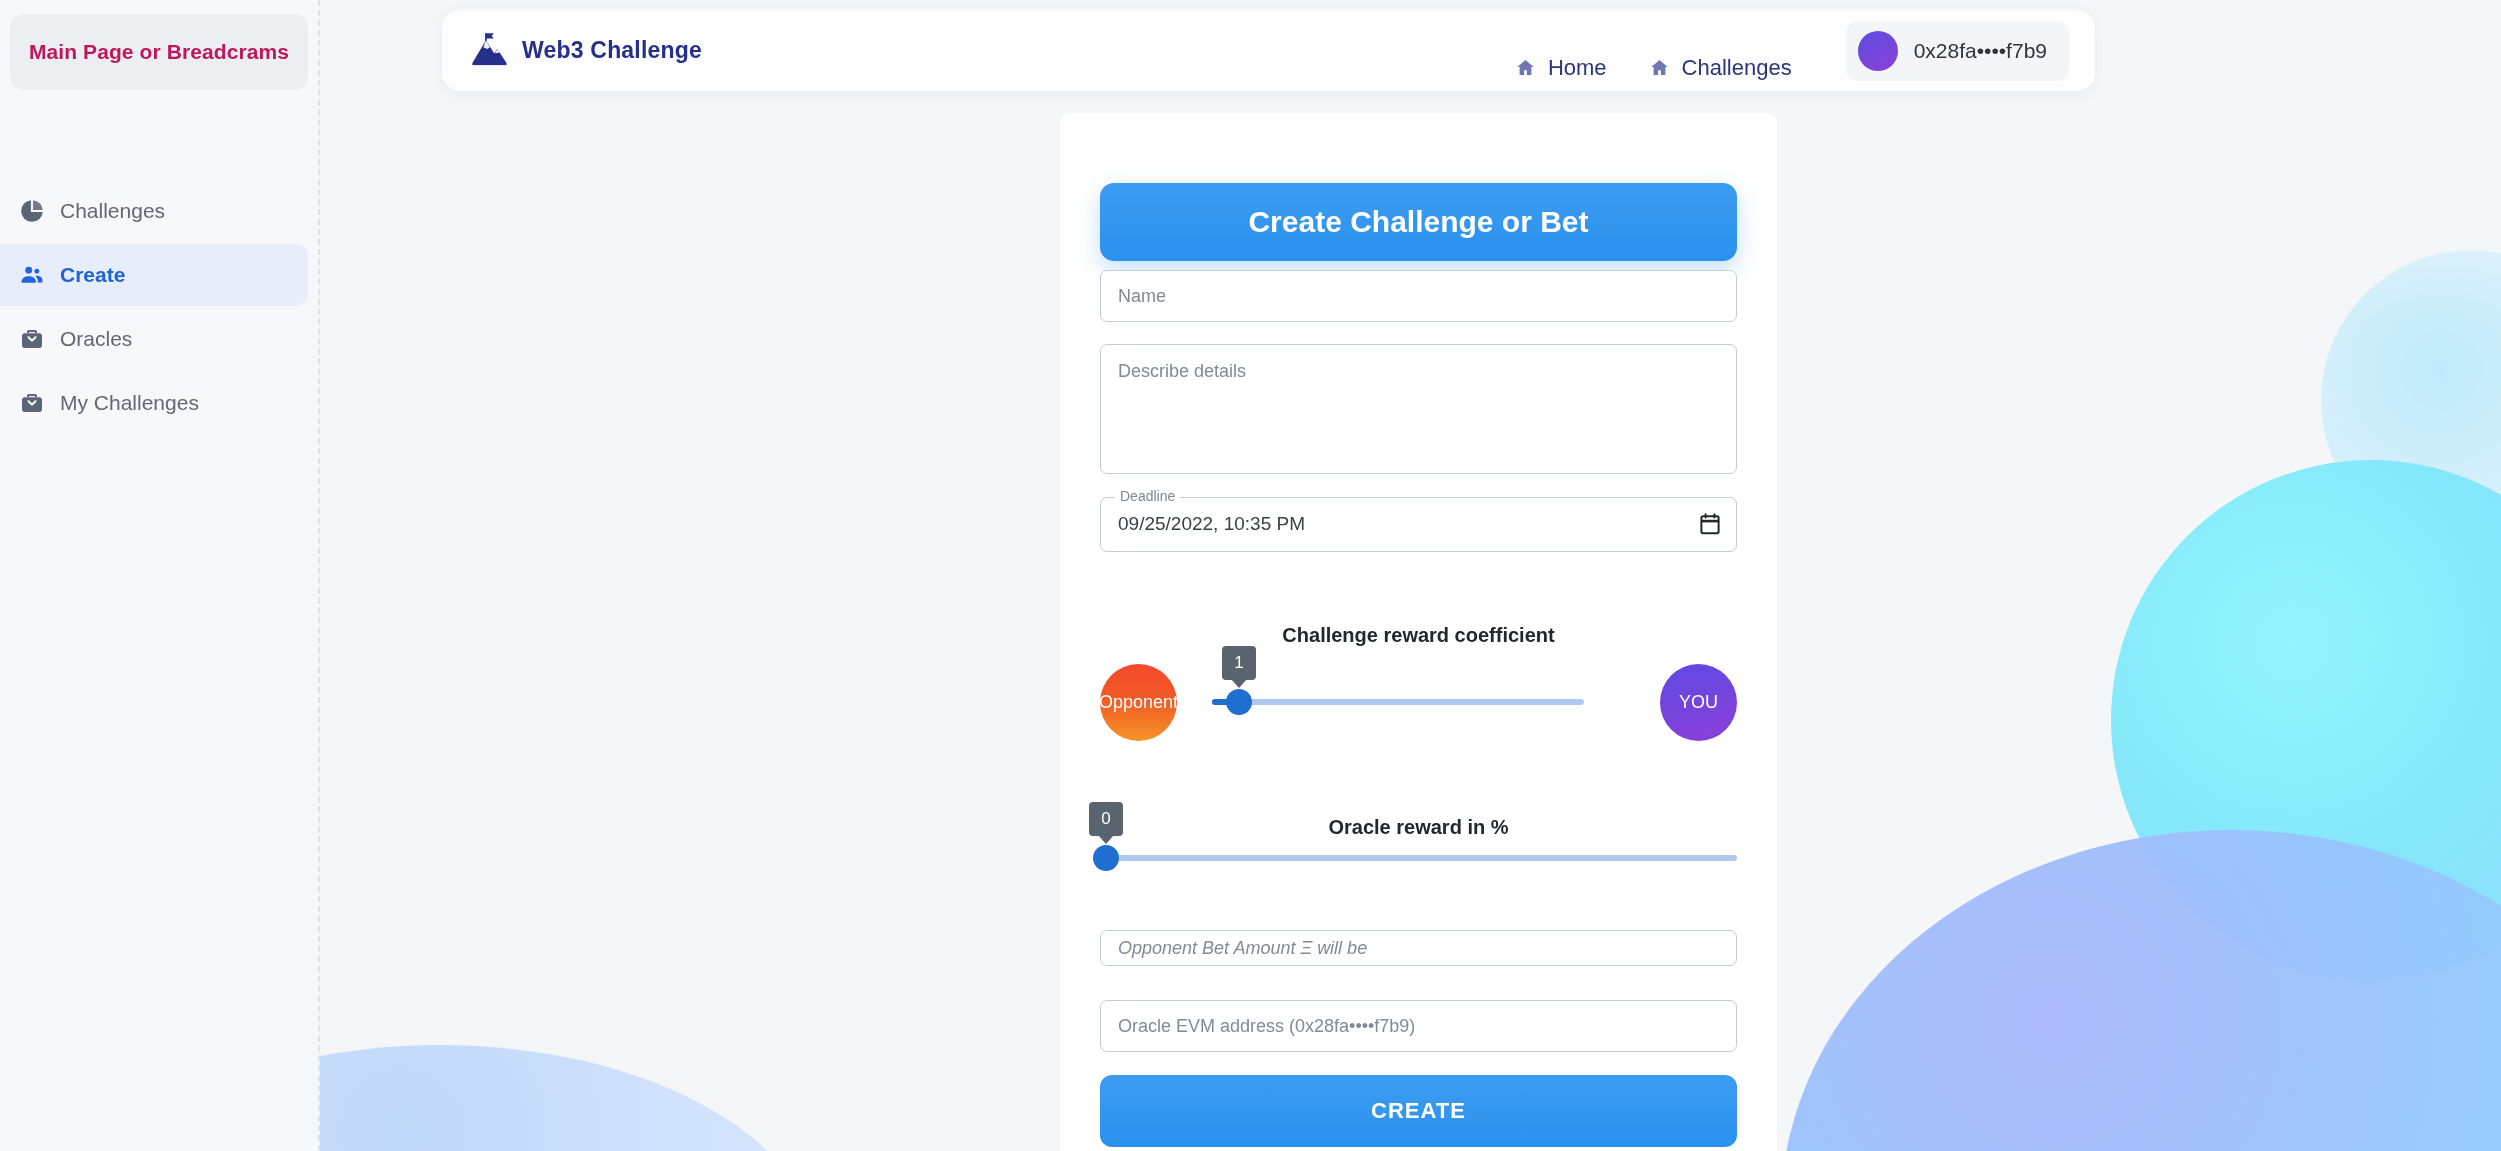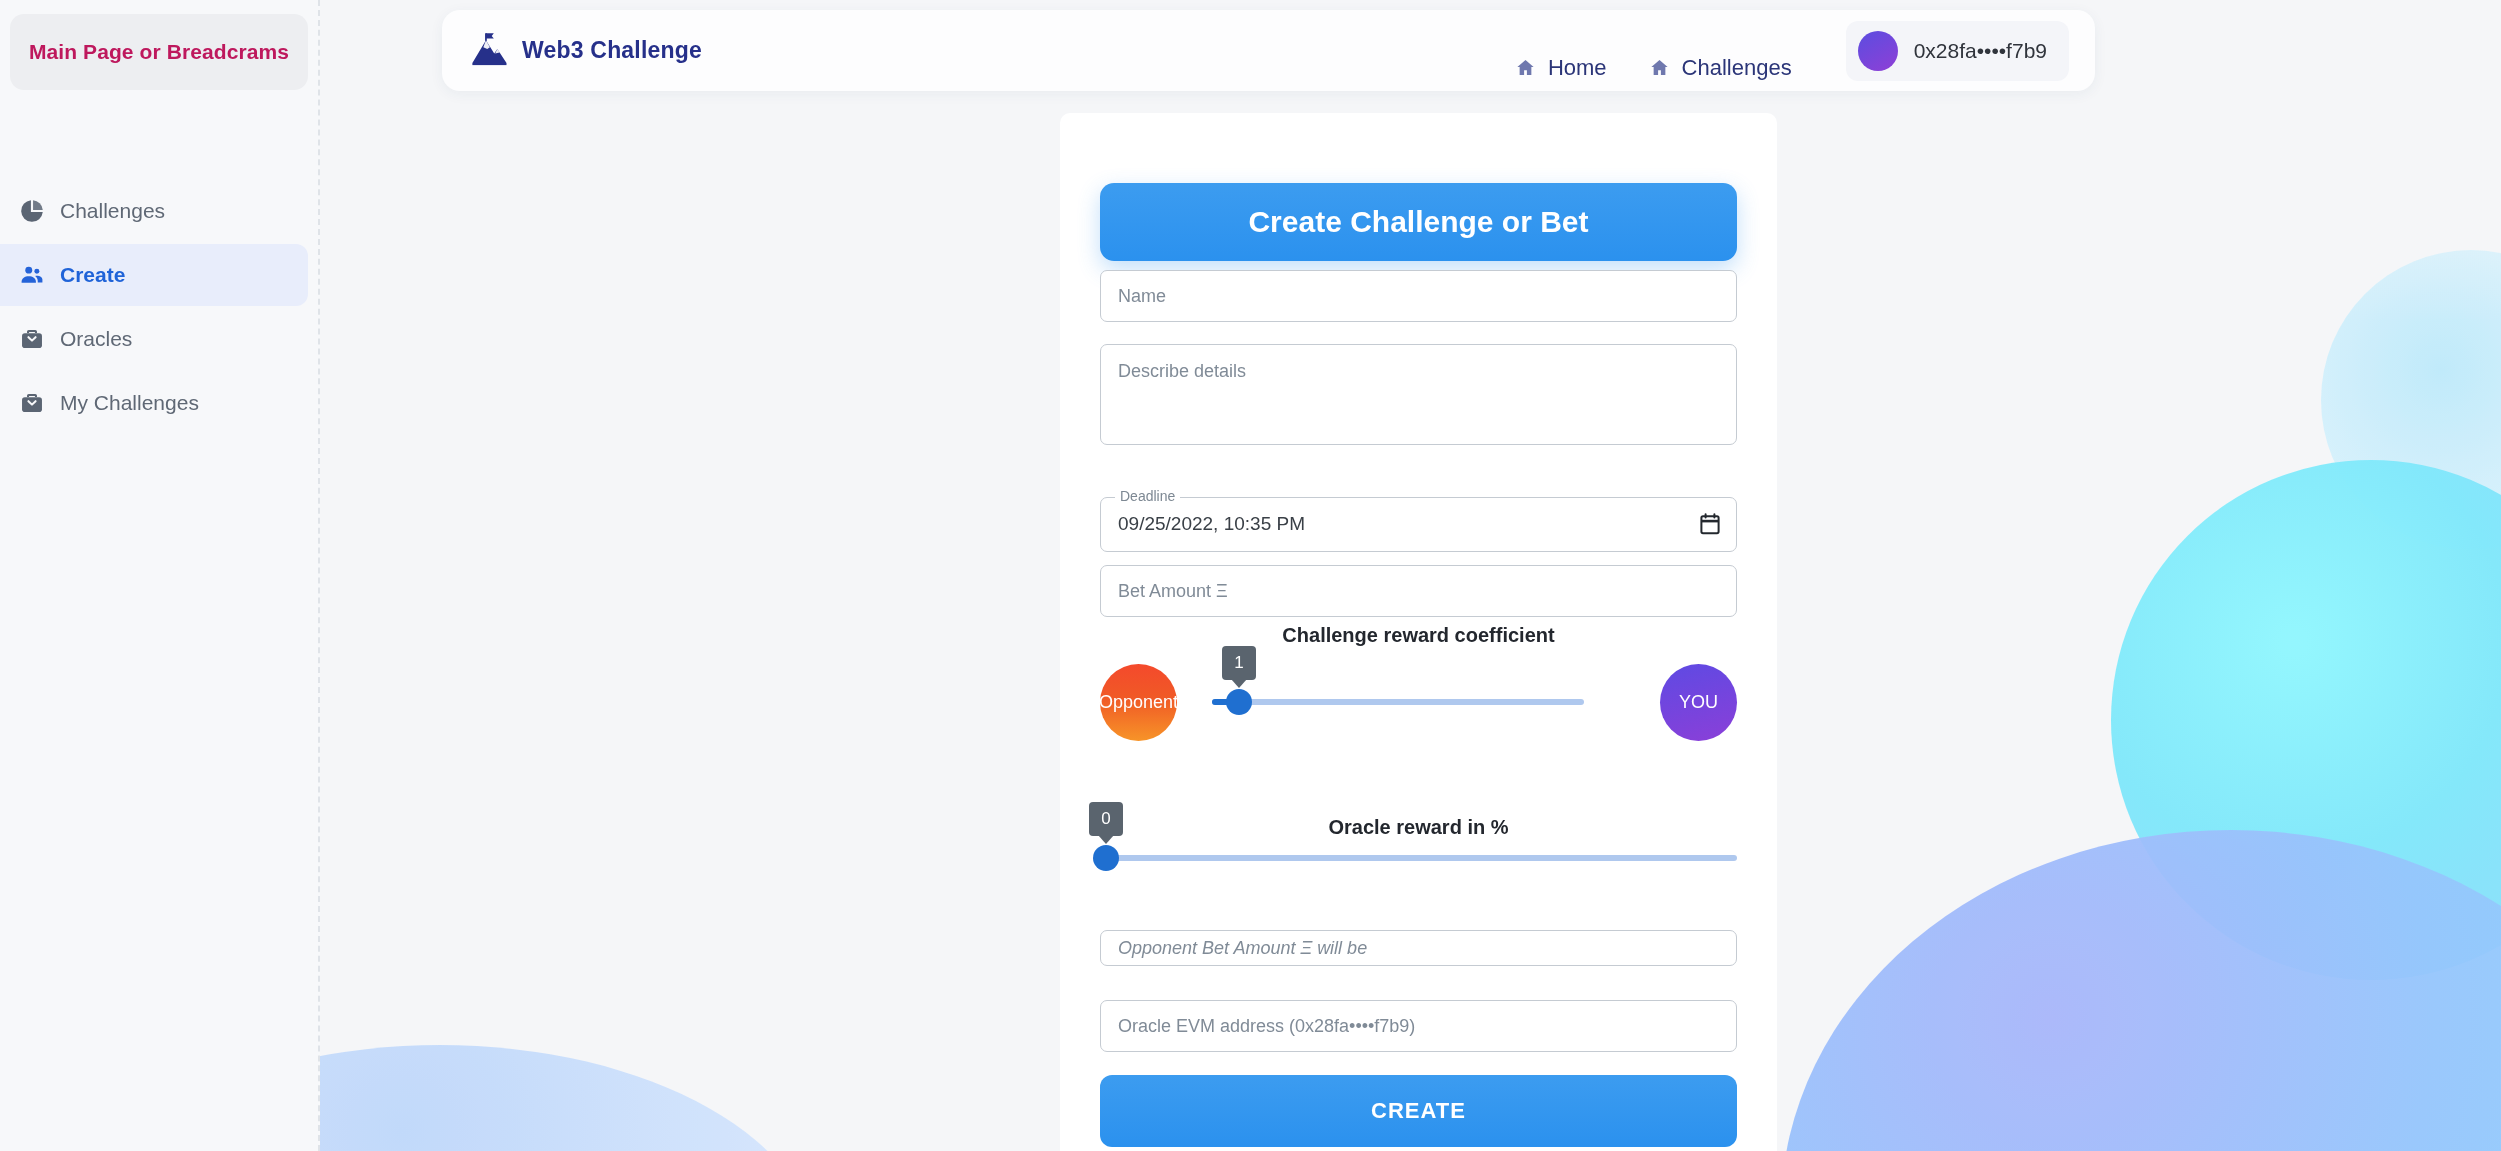--- a/index.html
+++ b/index.html
@@ -140,21 +140,21 @@
     border-radius: 7px;
     background: #fff;
     font-size: 18px; color: #6f7a86;
     font-family: "Liberation Sans", sans-serif;
     padding: 8px 17px;
     outline: none;
   }
   .field::placeholder { color: #808b97; opacity: 1; }
   #name-input { top: 157px; height: 52px; }
   #details-input {
-    top: 231px; height: 101px; padding-top: 15px; resize: none; line-height: 1.3;
+    top: 231px; height: 130px; padding-top: 15px; resize: none; line-height: 1.3;
   }
   #deadline-wrap {
     position: absolute; left: 40px; top: 384px; width: 637px; height: 55px;
     border: 1px solid #c5cbd2; border-radius: 7px; background:#fff;
   }
   #deadline-legend {
     position: absolute; left: 14px; top: -10px;
     background: #fff; padding: 0 5px;
     font-size: 14px; color: #7d8893;
   }
@@ -363,21 +363,20 @@
       <span id="deadline-value">09/25/2022, 10:35 PM</span>
       <span id="calendar-icon">
         <svg width="20" height="22" viewBox="0 0 20 22" fill="none" stroke="currentColor" stroke-width="2">
           <rect x="1.4" y="3.2" width="17.2" height="17" rx="1.6"></rect>
           <path d="M1.4 8.1h17.2" stroke-width="2.6"></path>
           <path d="M5.6 1.3v3.2M14.4 1.3v3.2" stroke-linecap="round"></path>
         </svg>
       </span>
     </div>
 
-    <input class="field" id="bet-input" type="text" placeholder="Bet Amount Ξ" style="">
 
     <div class="section-title" id="reward-title">Challenge reward coefficient</div>
 
     <div id="coef-row">
       <div class="avatar-circle" id="opponent-circle">Opponent</div>
       <div class="slider-track" id="coef-track"></div>
       <div class="slider-fill" id="coef-fill"></div>
       <div class="slider-thumb" id="coef-thumb"></div>
       <div class="value-bubble" id="coef-bubble">1</div>
       <div class="avatar-circle" id="you-circle">YOU</div>

